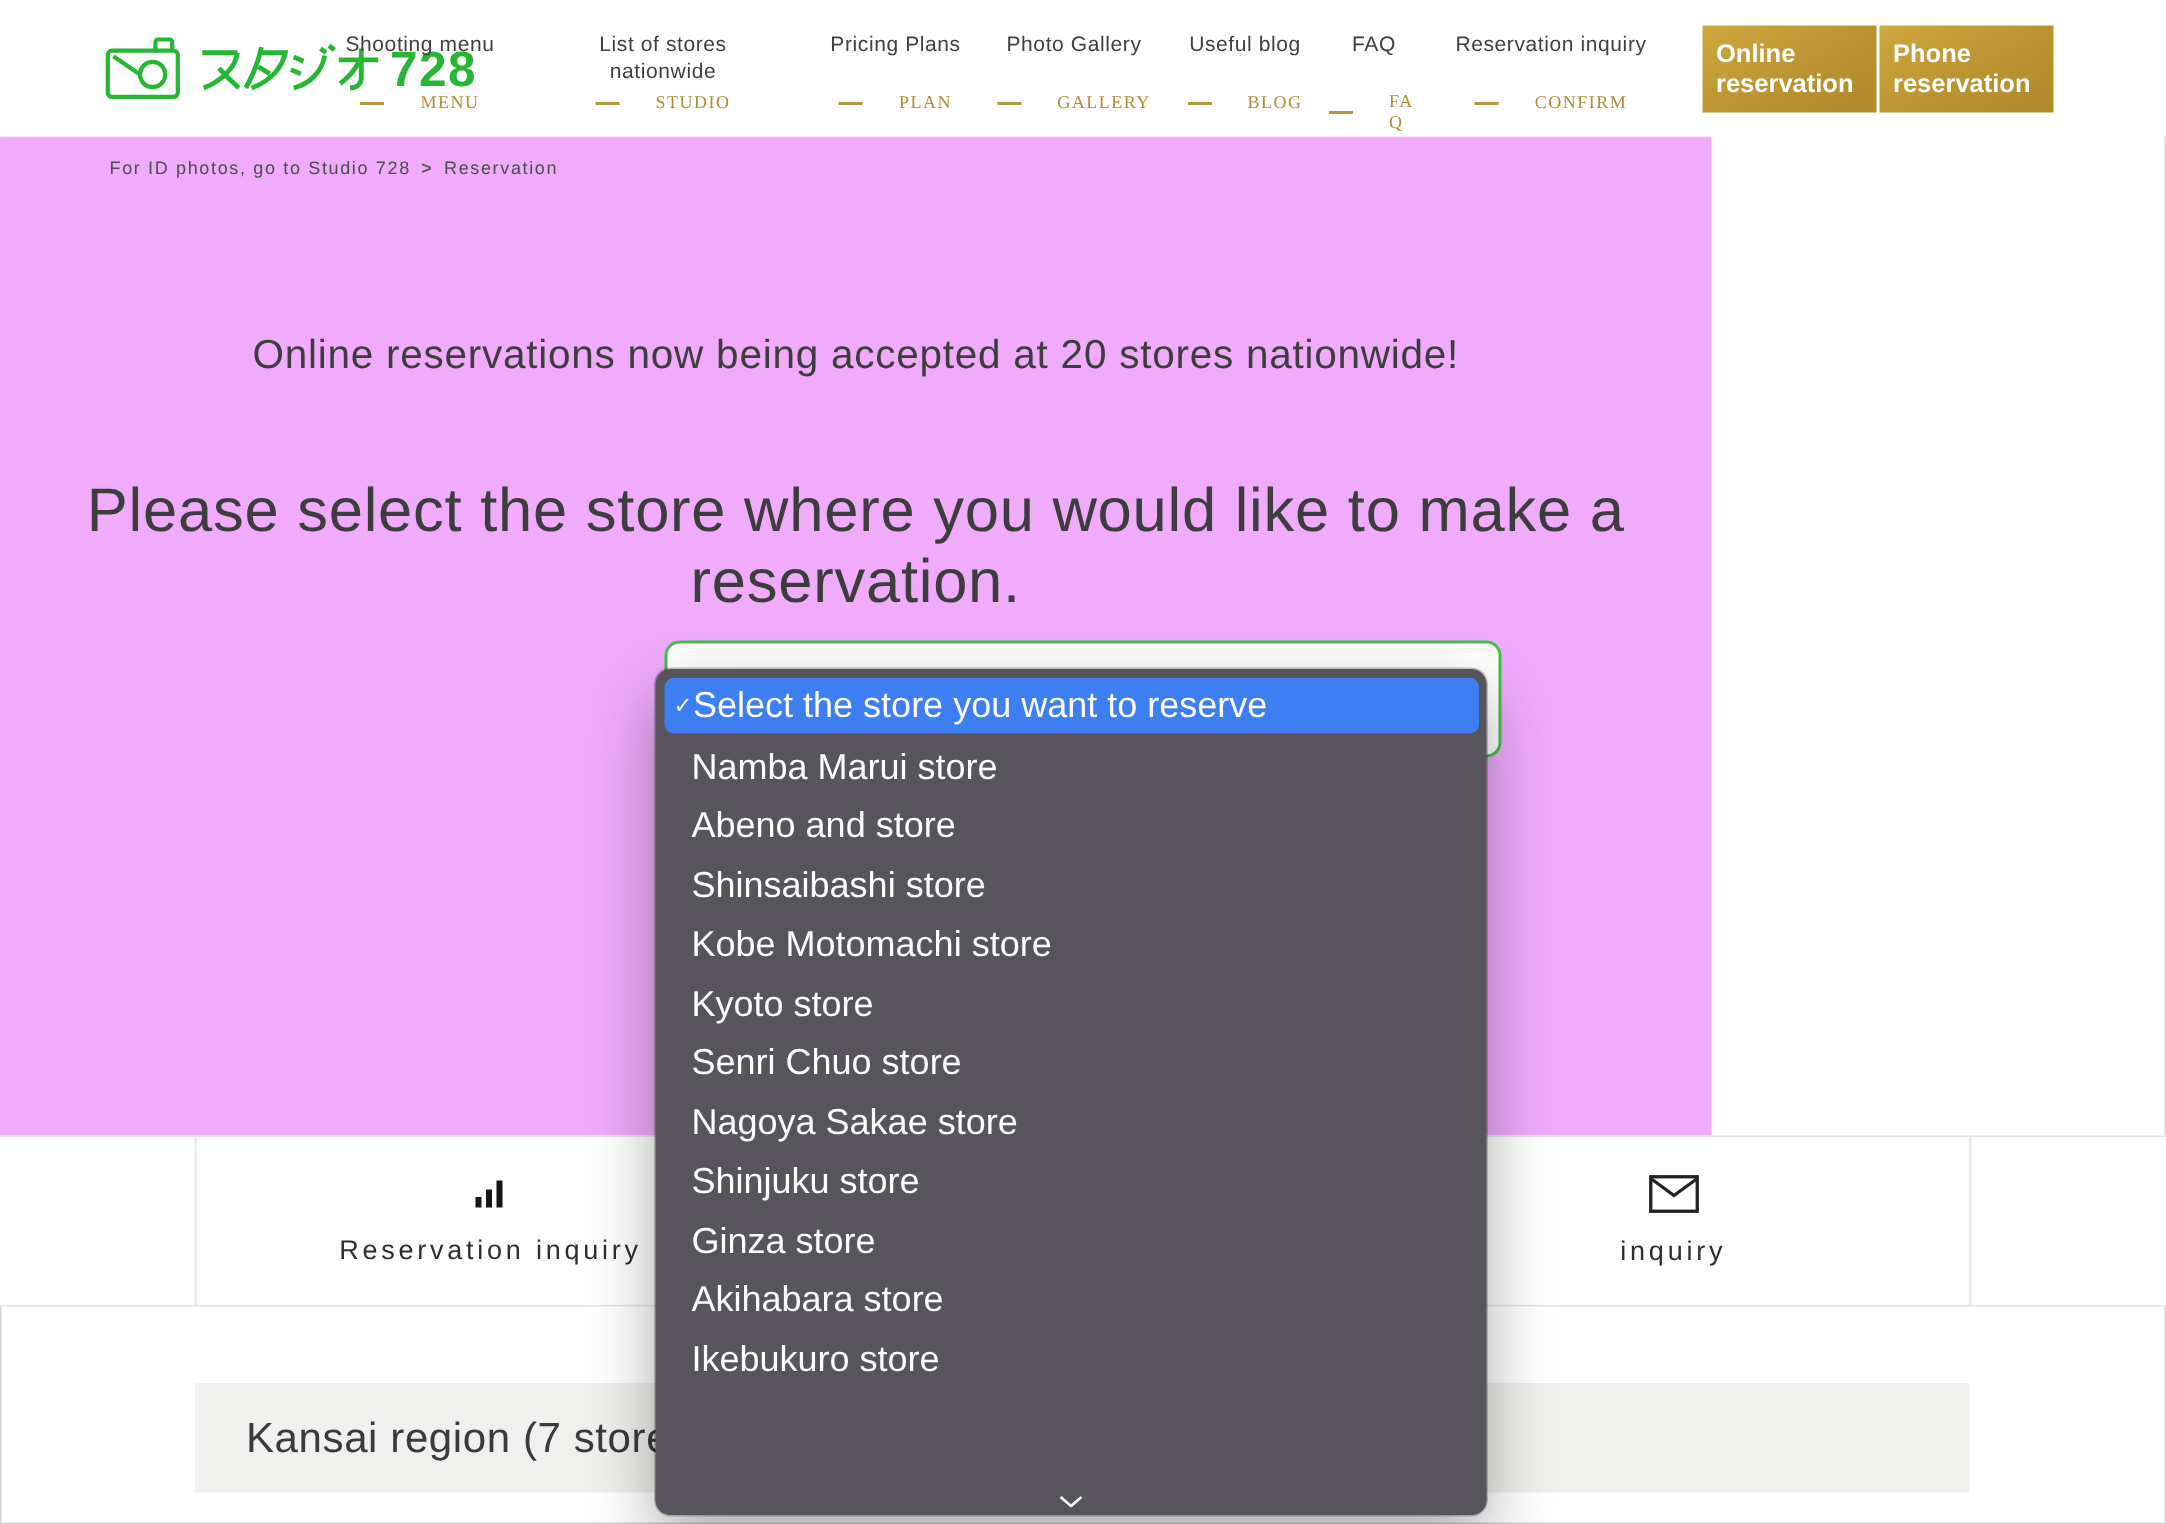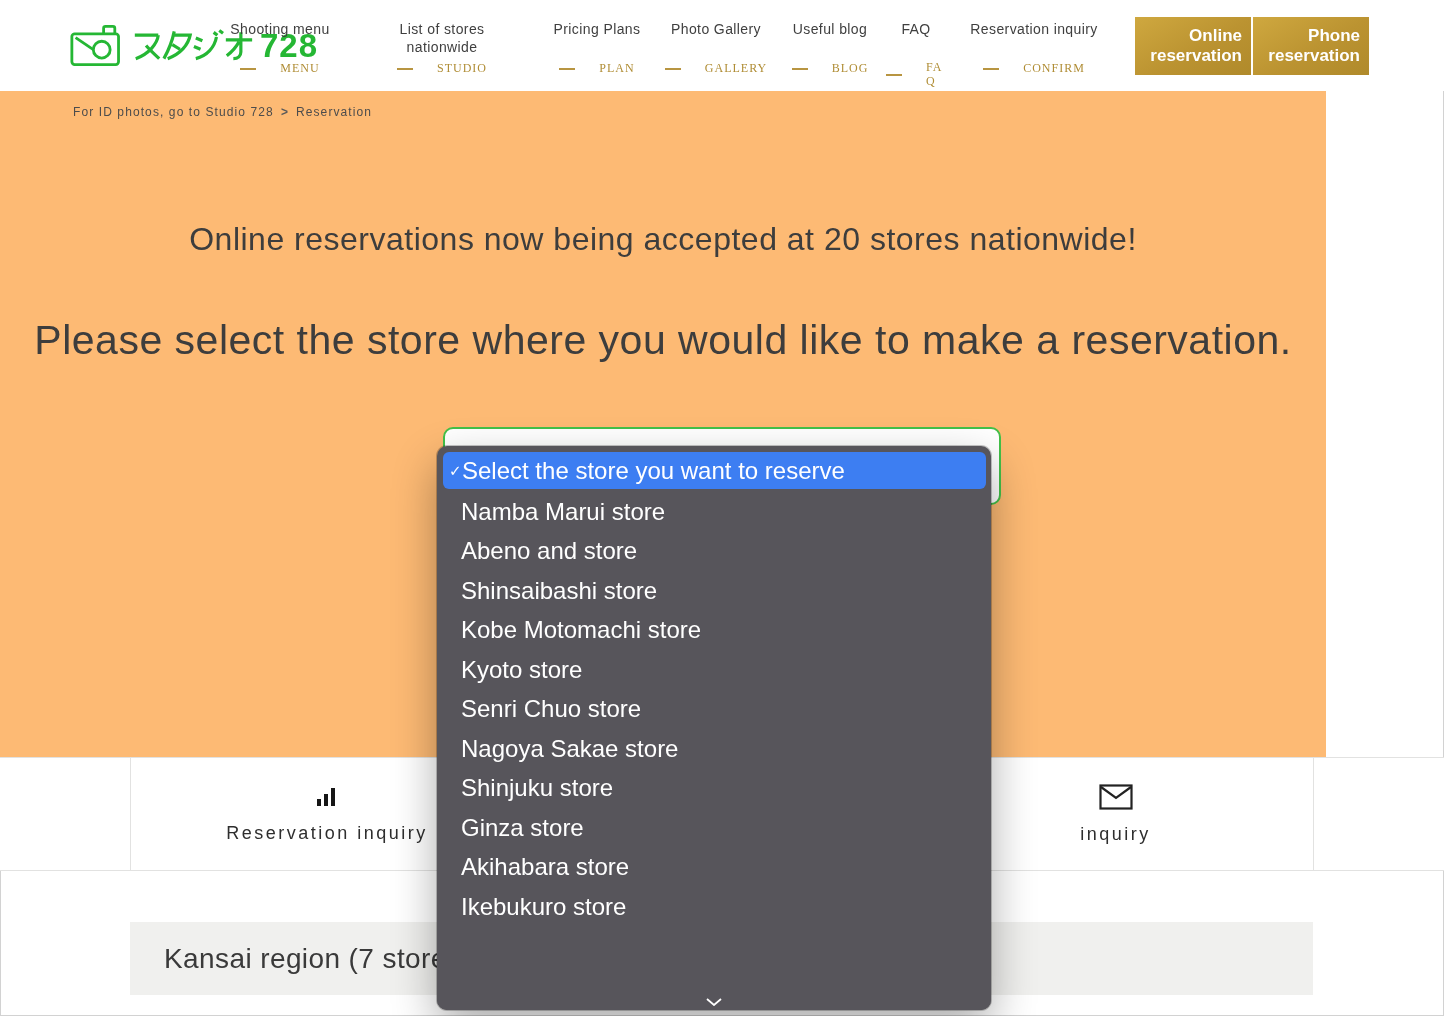--- a/index.html
+++ b/index.html
@@ -20,29 +20,29 @@
   .nav-label { font-size:14px; color:#3f3f3f; line-height:1.3; letter-spacing:0.4px; min-height:37px;
                display:flex; align-items:flex-start; justify-content:center; }
   .nav-sub { display:flex; align-items:center; justify-content:center; gap:24px; margin-top:4px; }
   .nav-sub-dash { width:16px; height:2px; background:#b89541; flex:0 0 auto; }
   .nav-sub-label { font-family:"Liberation Serif","DejaVu Serif",serif; font-size:12px; color:#b08d35; letter-spacing:1px; }
   .nav-item.faq .nav-sub-label { width:20px; word-break:break-all; line-height:1.15; text-align:left; }
 
   .header-buttons { position:absolute; left:1135px; top:17px; display:flex; gap:2px; }
   .gold-btn { width:116px; height:58px; display:flex; align-items:center; justify-content:center;
               background:linear-gradient(150deg,#cfa83f 0%,#bb9331 55%,#b08a2b 100%);
-              color:#fff; font-size:17px; font-weight:bold; line-height:1.15; text-align:right;
+              color:#fff; font-size:17px; font-weight:bold; line-height:1.15; text-align:left;
               padding:16px 9px; overflow-wrap:anywhere; cursor:pointer; }
 
   
-  .main { position:absolute; top:91px; left:0; width:1326px; height:666px; background:#fdba74; }
+  .main { position:absolute; top:91px; left:0; width:1141px; height:666px; background:#f0abfc; }
   .breadcrumb { position:absolute; left:73px; top:14px; font-size:12px; color:#4c4c4c; letter-spacing:1.1px; }
   .breadcrumb .sep { margin:0 7px; color:#5a5a5a; font-weight:bold; }
   .h1 { position:absolute; top:130px; left:0; width:100%; text-align:center;
-        font-size:32px; font-weight:400; color:#3d3d3d; letter-spacing:0.5px; }
+        font-size:27px; font-weight:400; color:#3d3d3d; letter-spacing:0.5px; }
   .h2 { position:absolute; top:226px; left:0; width:100%; text-align:center;
         font-size:41px; font-weight:400; color:#3d3d3d; letter-spacing:0.5px; }
 
   .select-box { position:absolute; left:443px; top:336px; width:558px; height:78px;
                 background:#fff; border:2px solid #43c049; border-radius:10px; cursor:pointer; z-index:4; }
 
   
   .band { position:absolute; top:757px; left:0; width:1444px; height:114px; background:#fff;
           border-top:1px solid #e2e2e1; border-bottom:1px solid #e2e2e1; z-index:2; }
   .band .vdiv { position:absolute; top:0; width:1px; height:100%; background:#e2e2e1; }

